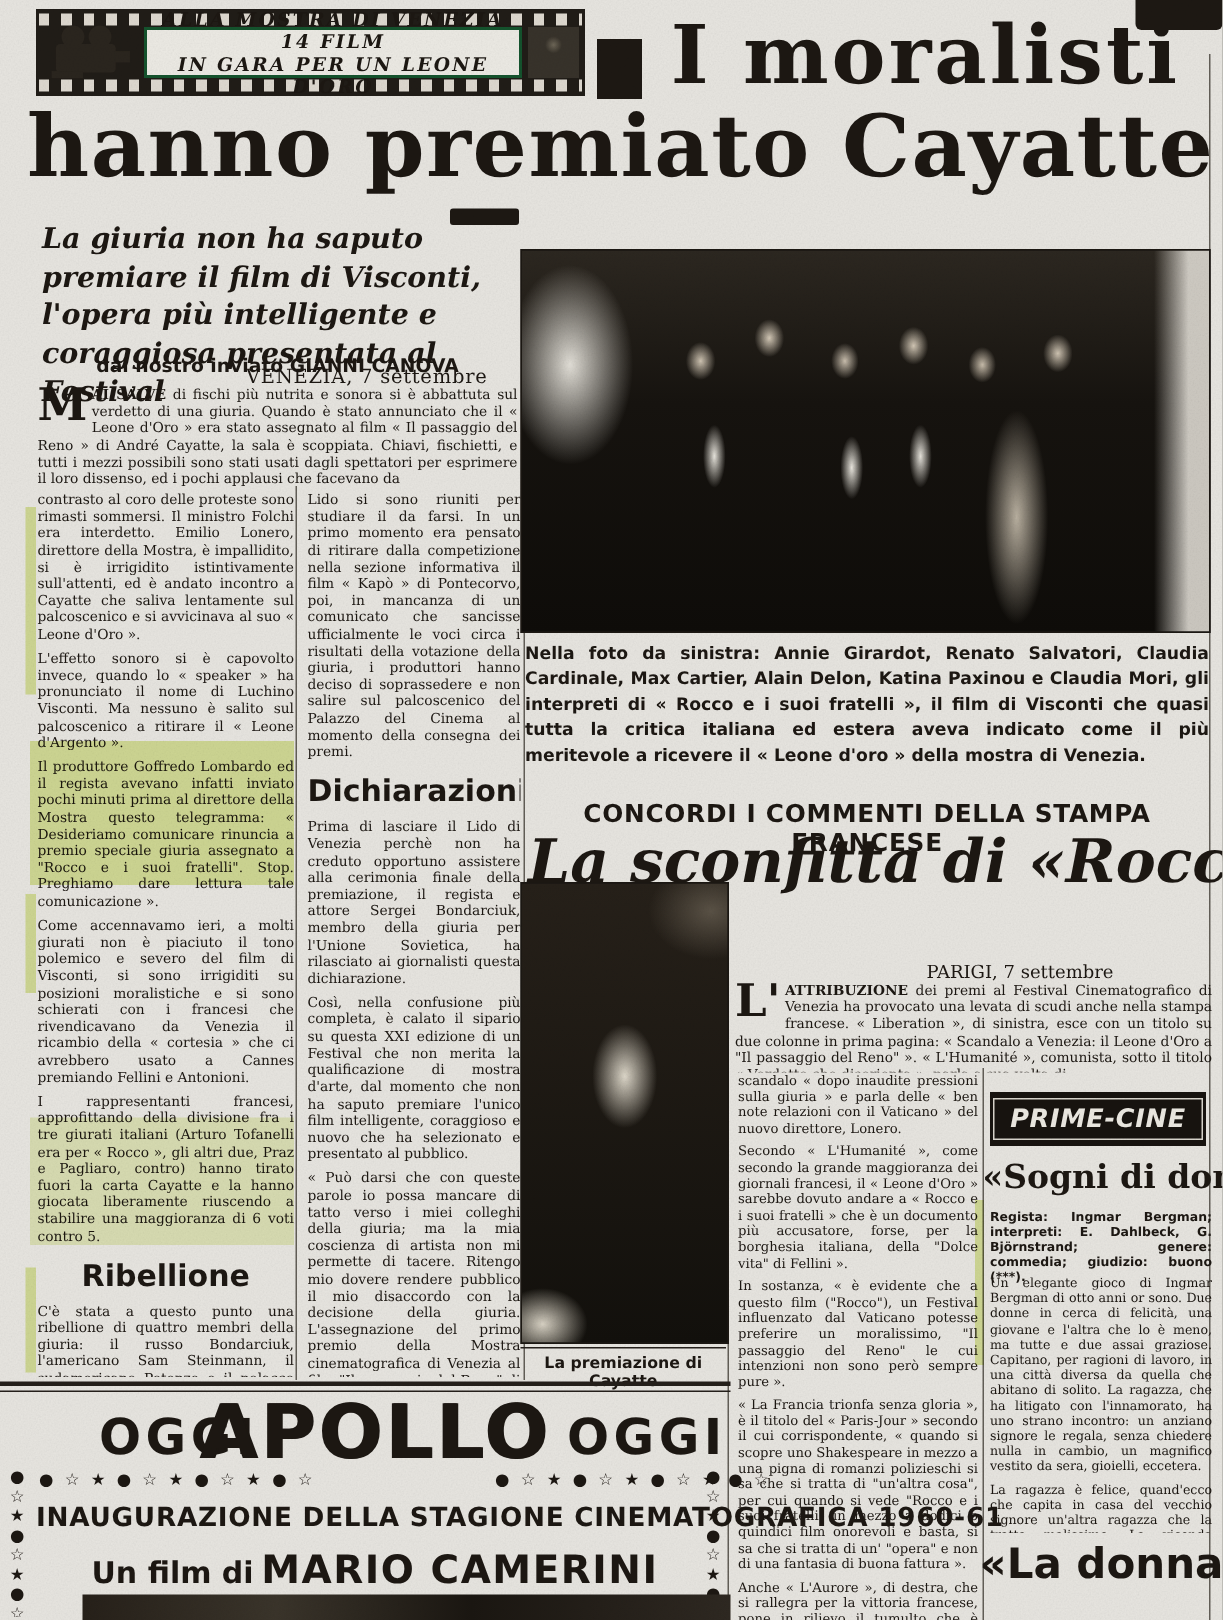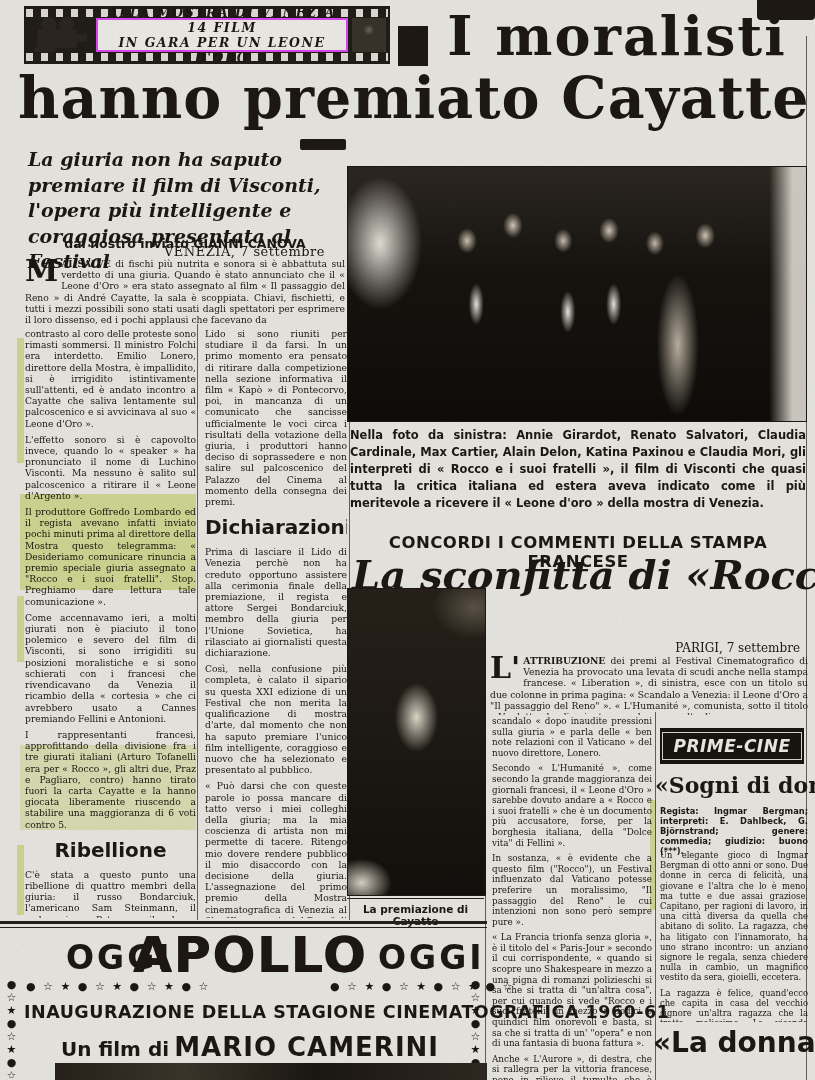--- a/index.html
+++ b/index.html
@@ -7,21 +7,21 @@
         font-family:"DejaVu Serif",serif;color:#1c1712;}
   .abs{position:absolute;}
   .sans{font-family:"DejaVu Sans",sans-serif;margin-top:10px;}
 
   
   .strip{left:24px;top:6px;width:366px;height:58px;background:#201c17;}
   .perf{position:absolute;left:2px;right:2px;height:8px;
         background:repeating-linear-gradient(90deg,#ded9d0 0 7px,#201c17 7px 15px);}
   .perf.top{top:3px}.perf.bot{bottom:3px}
   .strip-box{position:absolute;left:72px;right:42px;top:12px;bottom:12px;background:#eceae4;
-             border:2px solid #d946ef;display:flex;flex-direction:column;justify-content:center;
+             border:2px solid #14532d;display:flex;flex-direction:column;justify-content:center;
              text-align:center;}
   .strip-box span{font:bold italic 12.5px "DejaVu Serif",serif;letter-spacing:1.5px;line-height:15px;}
   .cam{position:absolute;left:8px;top:10px;}
   .strip-end{position:absolute;right:4px;top:12px;bottom:12px;width:34px;background:#37322a;
              background-image:radial-gradient(circle 8px at 50% 35%,#6d6657,transparent 70%);}
 
   .hl1{left:428px;top:4px;width:378px;font:bold 54px "DejaVu Serif",serif;text-align:center;
        letter-spacing:2px;white-space:nowrap;}
   .hl2{left:18px;top:64px;width:788px;font:bold 57px "DejaVu Serif",serif;text-align:center;
        letter-spacing:1px;white-space:nowrap;}
@@ -62,21 +62,21 @@
       linear-gradient(90deg,rgba(20,17,13,0) 92%,rgba(224,220,212,.9) 97%),
       linear-gradient(180deg,#2c2720 0%,#16130f 40%,#0e0c09 100%);}
   .main-caption{left:350px;top:427px;width:456px;font:bold 11.5px "DejaVu Sans",sans-serif;
                 line-height:17px;text-align:justify;}
   .kicker{left:350px;top:533px;width:456px;text-align:center;
           font:bold 16.5px "DejaVu Sans",sans-serif;letter-spacing:.5px;}
   .sconfitta1{left:352px;top:551px;width:456px;text-align:center;
               font:bold italic 40px "DejaVu Serif",serif;white-space:nowrap;}
   .sconfitta2{left:500px;top:598px;width:310px;text-align:center;
               font:bold italic 40px "DejaVu Serif",serif;white-space:nowrap;}
-  .dateline-par{left:560px;top:641px;width:240px;text-align:right;padding-right:8px;
+  .dateline-par{left:560px;top:641px;width:240px;text-align:center;padding-right:8px;
                 font:12px "DejaVu Serif",serif;}
   .fr-intro{left:490px;top:655px;width:318px;height:60px;overflow:hidden;}
   .fr-col{left:492px;top:716px;width:160px;height:364px;overflow:hidden;
           font-size:8.8px;line-height:10.6px;}
   .small-photo{left:347px;top:588px;width:137px;height:306px;border:1px solid #1b1712;
     background-color:#191613;
     background-image:
       radial-gradient(ellipse 30px 48px at 50% 42%,#ded8ca,rgba(222,216,202,0) 72%),
       radial-gradient(ellipse 40px 32px at 10% 96%,#d8d2c4,rgba(216,210,196,0) 75%),
       radial-gradient(ellipse 52px 40px at 92% 6%,#5a5246,rgba(90,82,70,0) 80%),

